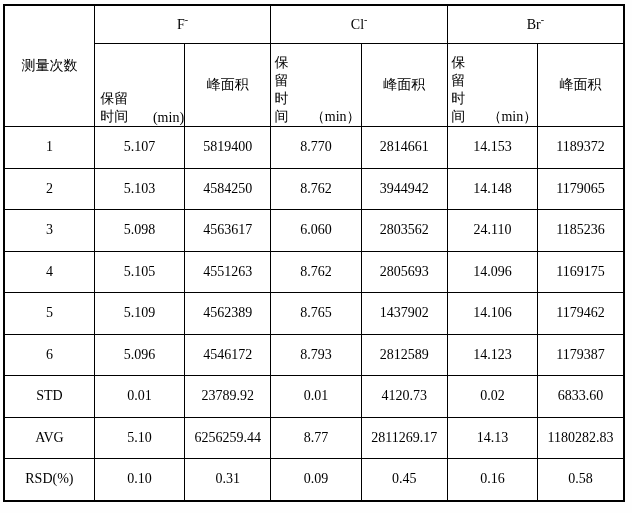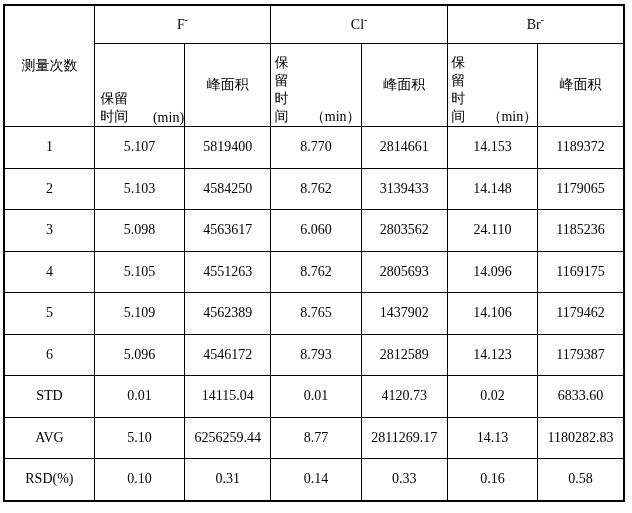--- a/index.html
+++ b/index.html
@@ -108,21 +108,21 @@
         <td>8.770</td>
         <td>2814661</td>
         <td>14.153</td>
         <td>1189372</td>
       </tr>
       <tr>
         <td>2</td>
         <td>5.103</td>
         <td>4584250</td>
         <td>8.762</td>
-        <td>3139433</td>
+        <td>3944942</td>
         <td>14.148</td>
         <td>1179065</td>
       </tr>
       <tr>
         <td>3</td>
         <td>5.098</td>
         <td>4563617</td>
         <td>6.060</td>
         <td>2803562</td>
         <td>24.110</td>
@@ -151,39 +151,39 @@
         <td>5.096</td>
         <td>4546172</td>
         <td>8.793</td>
         <td>2812589</td>
         <td>14.123</td>
         <td>1179387</td>
       </tr>
       <tr>
         <td>STD</td>
         <td>0.01</td>
-        <td>14115.04</td>
+        <td>23789.92</td>
         <td>0.01</td>
         <td>4120.73</td>
         <td>0.02</td>
         <td>6833.60</td>
       </tr>
       <tr>
         <td>AVG</td>
         <td>5.10</td>
         <td>6256259.44</td>
         <td>8.77</td>
         <td>2811269.17</td>
         <td>14.13</td>
         <td>1180282.83</td>
       </tr>
       <tr>
         <td>RSD(%)</td>
         <td>0.10</td>
         <td>0.31</td>
-        <td>0.14</td>
-        <td>0.33</td>
+        <td>0.09</td>
+        <td>0.45</td>
         <td>0.16</td>
         <td>0.58</td>
       </tr>
     </tbody>
   </table>
 </div>
 
 </body></html>

